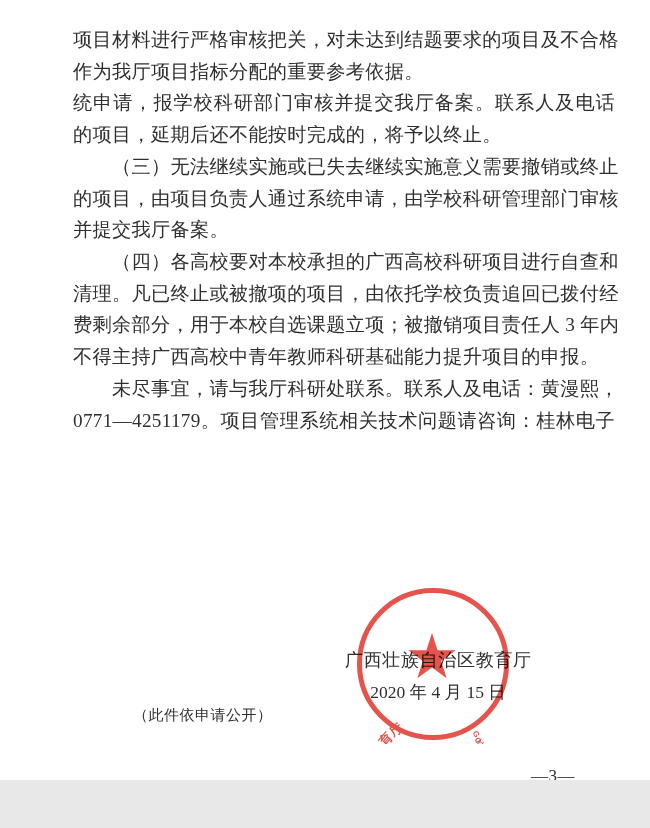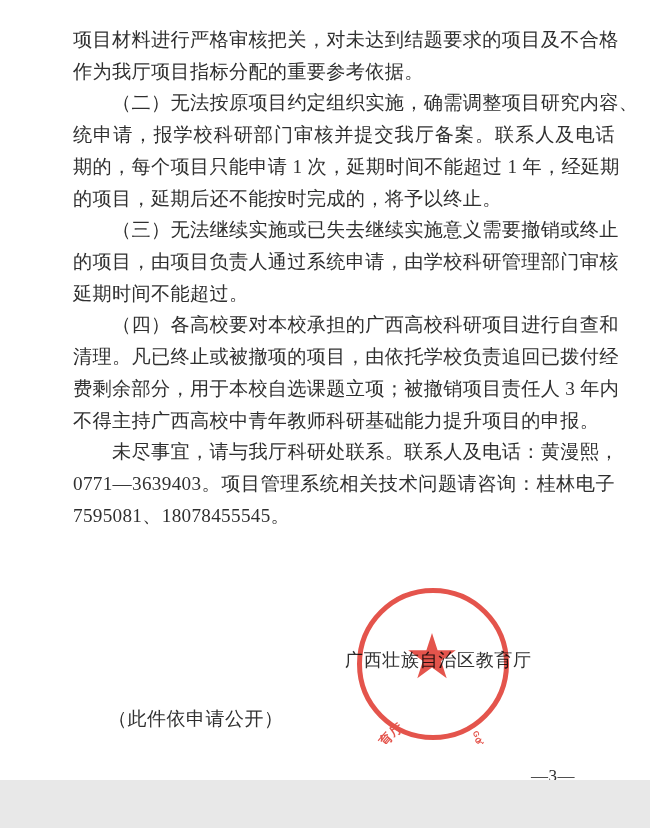--- a/index.html
+++ b/index.html
@@ -46,22 +46,22 @@
     text-justify:inter-character;
     white-space:nowrap;
   }
   .signature-date{
     font-size:17.5px;
     line-height:32px;
     white-space:nowrap;
   }
   .disclosure{
     position:absolute;
-    left:108px;top:706px;
-    font-size:19px;
+    left:133px;top:706px;
+    font-size:15px;
     letter-spacing:0.5px;
     white-space:nowrap;
   }
   .page-num{
     position:absolute;
     left:495px;top:766px;width:80px;
     text-align:right;
     font-size:17px;
     letter-spacing:0.5px;
   }
@@ -79,38 +79,36 @@
   }
 </style>
 </head>
 <body>
 
 <div class="page">
 
   <div class="body-text">
     <div class="line">项目材料进行严格审核把关，对未达到结题要求的项目及不合格</div>
     <div class="line end">作为我厅项目指标分配的重要参考依据。</div>
-    <div class="line indent">（二）无法按原项目约定组织实施，确需调整项目研究内容、</div>
     <div class="line">统申请，报学校科研部门审核并提交我厅备案。联系人及电话</div>
-    <div class="line">期的，每个项目只能申请 1 次，延期时间不能超过 1 年，经延期</div>
     <div class="line end">的项目，延期后还不能按时完成的，将予以终止。</div>
     <div class="line indent">（三）无法继续实施或已失去继续实施意义需要撤销或终止</div>
     <div class="line">的项目，由项目负责人通过系统申请，由学校科研管理部门审核</div>
-    <div class="line end">延期时间不能超过。</div>
+    <div class="line end">并提交我厅备案。</div>
     <div class="line indent">（四）各高校要对本校承担的广西高校科研项目进行自查和</div>
     <div class="line">清理。凡已终止或被撤项的项目，由依托学校负责追回已拨付经</div>
     <div class="line">费剩余部分，用于本校自选课题立项；被撤销项目责任人 3 年内</div>
     <div class="line end">不得主持广西高校中青年教师科研基础能力提升项目的申报。</div>
     <div class="line indent">未尽事宜，请与我厅科研处联系。联系人及电话：黄漫熙，</div>
-    <div class="line">0771—3639403。项目管理系统相关技术问题请咨询：桂林电子</div>
-    <div class="line end">7595081、18078455545。</div>
+    <div class="line">0771—4251179。项目管理系统相关技术问题请咨询：桂林电子</div>
   </div>
 
   <div class="signature-block">
     <div class="signature-agency">广西壮族自治区教育厅</div>
+    <div class="signature-date">2020 年 4 月 15 日</div>
   </div>
 
   <div class="disclosure">（此件依申请公开）</div>
 
   <div class="page-num">—3—</div>
 
   <svg class="seal" viewBox="0 0 158 160" xmlns="http://www.w3.org/2000/svg">
     <defs>
       <path id="sealArcOuter" d="M 79 140 A 60 60 0 1 1 78.9 140"></path>
       <path id="sealArcInner" d="M 79 125 A 45 45 0 1 1 78.9 125"></path>

